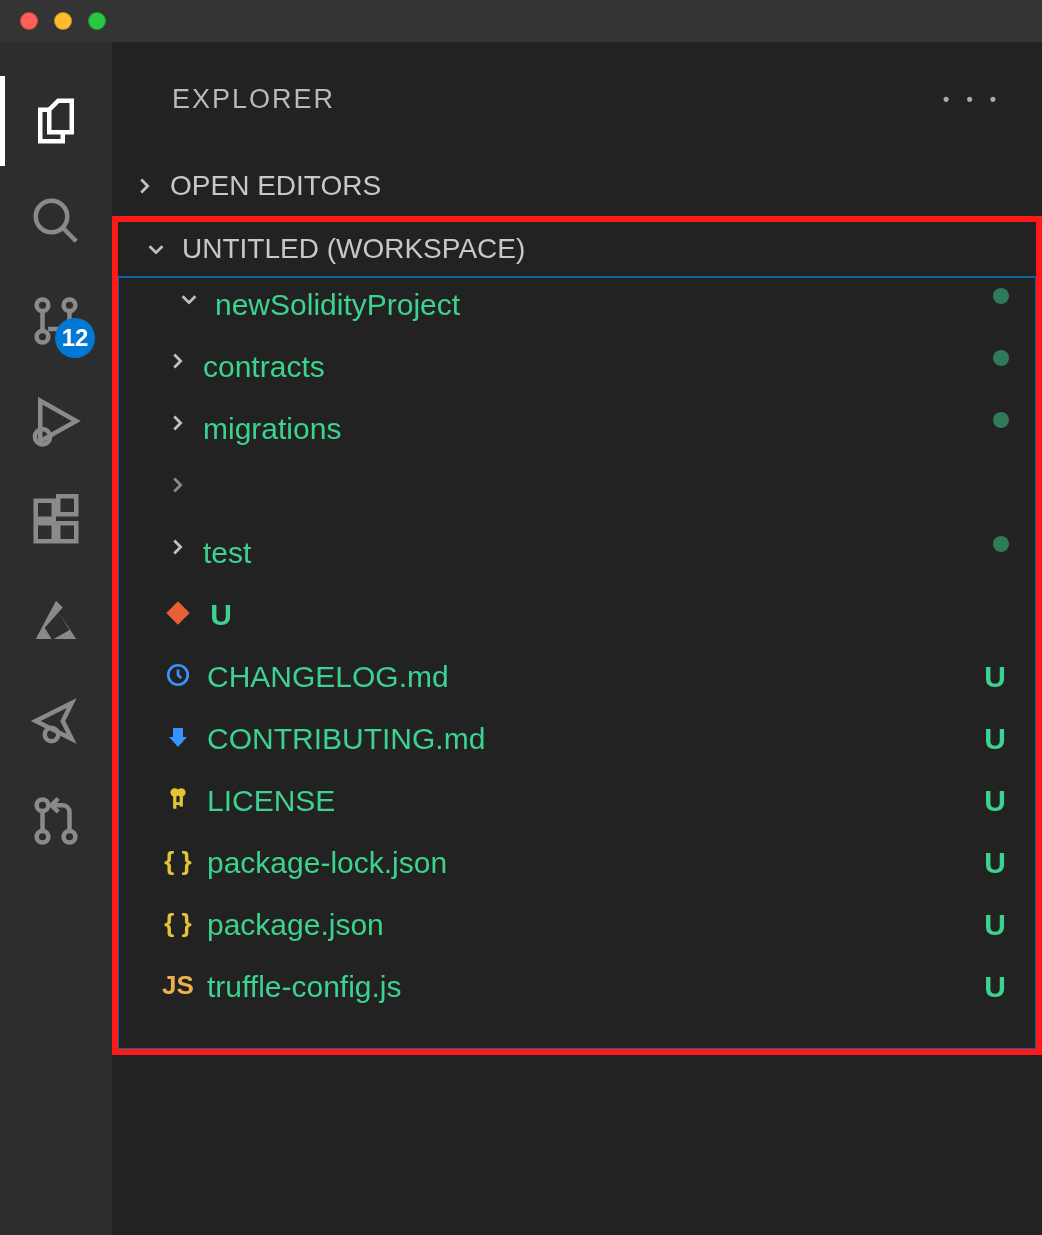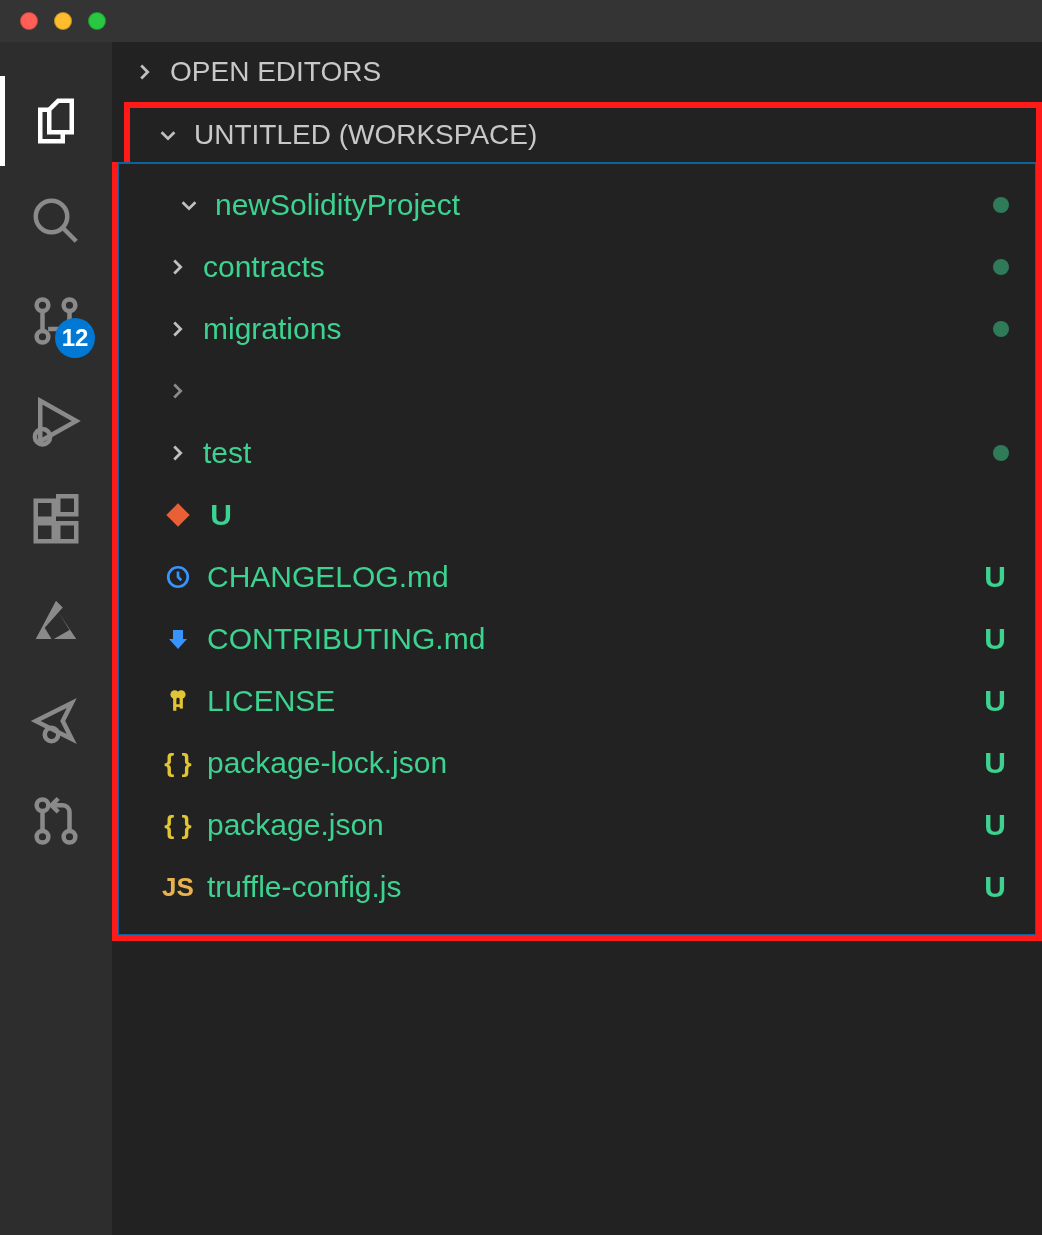--- a/index.html
+++ b/index.html
@@ -67,37 +67,37 @@
     height:114px;display:flex;align-items:center;justify-content:space-between;
     padding:0 40px 0 60px;color:#b9b9b9;font-size:27px;letter-spacing:2px;
   }
   .ellipsis-icon{color:#aaa;letter-spacing:6px;font-size:18px;font-weight:bold;}
 
   .section-row{
     height:60px;display:flex;align-items:center;gap:12px;
     padding-left:18px;color:#c8c8c8;font-size:28px;font-weight:400;
     cursor:pointer;
   }
-  .section-row.highlight-top{border:6px solid #ff1a1a;border-bottom:none;margin-left:12px;}
+  .section-row.highlight-top{border:6px solid #ff1a1a;border-bottom:none;}
   .tree-container{border:6px solid #ff1a1a;border-top:none;}
   .blue-line{height:0;border-bottom:1px solid #0e639c;}
 
   .tree{
     background:#222222;
     padding-top:10px;
     padding-bottom:16px;
     position:relative;
   }
   .tree-frame{
     border:1px solid #0e639c;
     margin:0;
   }
 
   .row{
-    height:62px;display:flex;align-items:center;
+    height:62px;display:flex;
     padding-right:26px;color:#3cd28f;font-size:30px;
     cursor:pointer;
   }
   .row .label{flex:1;white-space:nowrap;overflow:hidden;text-overflow:ellipsis;}
   .row .status{font-size:30px;font-weight:600;color:#3cd28f;width:28px;text-align:center;}
   .row .dot{width:16px;height:16px;border-radius:50%;background:#2f7a59;}
   .row.muted .label{color:#8a8a8a;}
   .row.muted .chev{color:#8a8a8a;}
   .chev{width:28px;display:inline-flex;justify-content:center;margin-right:12px;color:#c0c0c0;}
   .file-icon{width:30px;height:30px;display:inline-flex;align-items:center;justify-content:center;margin-right:14px;}
@@ -191,20 +191,24 @@
         <path d="M6 7.5v9"></path>
           <path d="M10 5h5a3 3 0 0 1 3 3v8.5"></path>
           <path d="M13 2l-3 3 3 3"></path>
       </svg>
     </div>
 
   </div>
 
   <div class="sidebar">
 
+    <div class="sidebar-header">
+      <span>EXPLORER</span>
+      <span class="ellipsis-icon">• • •</span>
+    </div>
 
     <div class="section-row">
       <span class="section-chev">
         <svg width="22" height="22" viewBox="0 0 24 24" fill="none" stroke="currentColor" stroke-width="3">
             <path d="M9 5l7 7-7 7"></path>
           </svg>
       </span>
       <span>OPEN EDITORS</span>
     </div>
 

